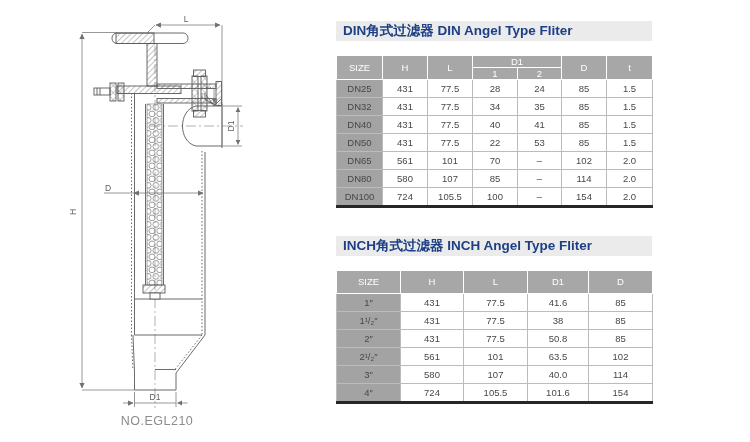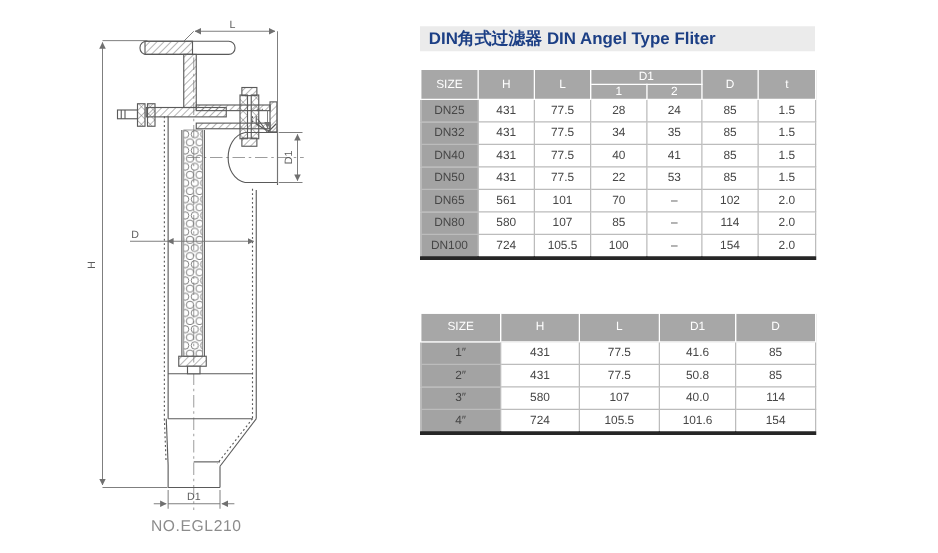--- a/index.html
+++ b/index.html
@@ -231,20 +231,21 @@
             <td>100</td>
             <td>–</td>
             <td>154</td>
             <td>2.0</td>
           </tr>
         </tbody>
     </table>
   </div>
 
   <div class="spec inch">
+    <div class="titlebar">INCH角式过滤器 INCH Angel Type Fliter</div>
     <table>
       <colgroup>
         <col style="width:64px">
           <col style="width:63px">
           <col style="width:64px">
         <col style="width:61px">
           <col style="width:64px">
       </colgroup>
       <thead>
         <tr>
@@ -257,25 +258,39 @@
       </thead>
       <tbody>
           <tr>
             <td class="size-col">1″</td>
             <td>431</td>
             <td>77.5</td>
             <td>41.6</td>
             <td>85</td>
           </tr>
           <tr>
+            <td class="size-col">1¹/₂″</td>
+            <td>431</td>
+            <td>77.5</td>
+            <td>38</td>
+            <td>85</td>
+          </tr>
+          <tr>
             <td class="size-col">2″</td>
             <td>431</td>
             <td>77.5</td>
             <td>50.8</td>
             <td>85</td>
+          </tr>
+          <tr>
+            <td class="size-col">2¹/₂″</td>
+            <td>561</td>
+            <td>101</td>
+            <td>63.5</td>
+            <td>102</td>
           </tr>
           <tr>
             <td class="size-col">3″</td>
             <td>580</td>
             <td>107</td>
             <td>40.0</td>
             <td>114</td>
           </tr>
           <tr>
             <td class="size-col">4″</td>

